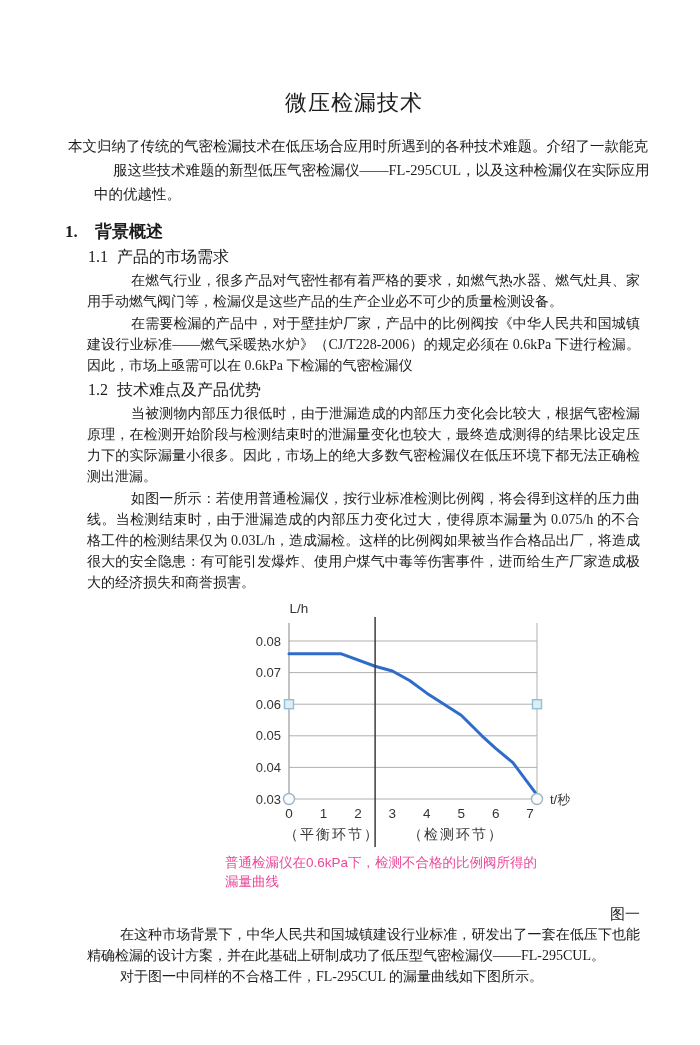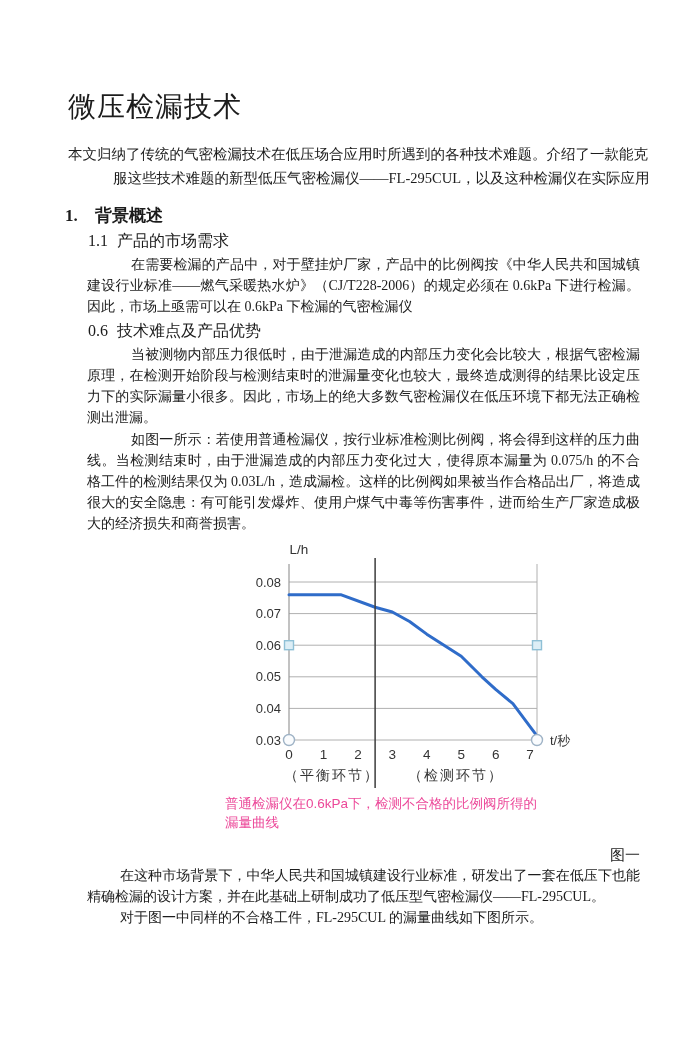--- a/index.html
+++ b/index.html
@@ -7,22 +7,22 @@
     position:relative;
     width:700px;height:1045px;
     box-sizing:border-box;
     padding:88px 60px 0 68px;
     background:#ffffff;
     overflow:hidden;
     font-family:"Liberation Serif","DejaVu Serif",serif;
     color:#1c1c1c;
   }
   .title{
-    text-align:left;
-    font-size:28px;
+    text-align:center;
+    font-size:22px;
     font-weight:400;
     margin:0 0 16px 0;
     letter-spacing:1px;
   }
   .abstract{font-size:14.5px;line-height:24px;}
   .abs-line{white-space:nowrap;}
   .abs-2{margin-left:45px;}
   .abs-3{margin-left:26px;}
   .h1{font-size:17px;font-weight:700;margin:14px 0 4px -3px;}
   .h1 .h-num{display:inline-block;min-width:18px;margin-right:12px;}
@@ -56,34 +56,36 @@
 </head>
 <body>
 
 <div class="page">
 
   <h1 class="title">微压检漏技术</h1>
 
   <div class="abstract">
     <div class="abs-line abs-1">本文归纳了传统的气密检漏技术在低压场合应用时所遇到的各种技术难题。介绍了一款能克</div>
     <div class="abs-line abs-2">服这些技术难题的新型低压气密检漏仪——FL-295CUL，以及这种检漏仪在实际应用</div>
+    <div class="abs-line abs-3">中的优越性。</div>
   </div>
 
   <div class="h1">
     <span class="h-num">1.</span><span>背景概述</span>
   </div>
 
   <div class="h2">
     <span class="h-num">1.1</span><span>产品的市场需求</span>
   </div>
 
+  <p class="body-para">在燃气行业，很多产品对气密性都有着严格的要求，如燃气热水器、燃气灶具、家用手动燃气阀门等，检漏仪是这些产品的生产企业必不可少的质量检测设备。</p>
   <p class="body-para">在需要检漏的产品中，对于壁挂炉厂家，产品中的比例阀按《中华人民共和国城镇建设行业标准——燃气采暖热水炉》（CJ/T228-2006）的规定必须在 0.6kPa 下进行检漏。因此，市场上亟需可以在 0.6kPa 下检漏的气密检漏仪</p>
 
   <div class="h2">
-    <span class="h-num">0.6</span><span>技术难点及产品优势</span>
+    <span class="h-num">1.2</span><span>技术难点及产品优势</span>
   </div>
 
   <p class="body-para">当被测物内部压力很低时，由于泄漏造成的内部压力变化会比较大，根据气密检漏原理，在检测开始阶段与检测结束时的泄漏量变化也较大，最终造成测得的结果比设定压力下的实际漏量小很多。因此，市场上的绝大多数气密检漏仪在低压环境下都无法正确检测出泄漏。</p>
   <p class="body-para">如图一所示：若使用普通检漏仪，按行业标准检测比例阀，将会得到这样的压力曲线。当检测结束时，由于泄漏造成的内部压力变化过大，使得原本漏量为 0.075/h 的不合格工件的检测结果仅为 0.03L/h，造成漏检。这样的比例阀如果被当作合格品出厂，将造成很大的安全隐患：有可能引发爆炸、使用户煤气中毒等伤害事件，进而给生产厂家造成极大的经济损失和商誉损害。</p>
 
   <div class="figure-block">
     <svg id="chart-svg" width="380" height="250" viewBox="0 0 380 250">
         <line x1="58" y1="202" x2="306" y2="202" stroke="#b0b0b0" stroke-width="1"></line>
         <text x="50" y="206.5" text-anchor="end" font-size="13">0.03</text>
         <line x1="58" y1="170.4" x2="306" y2="170.4" stroke="#b0b0b0" stroke-width="1"></line>

